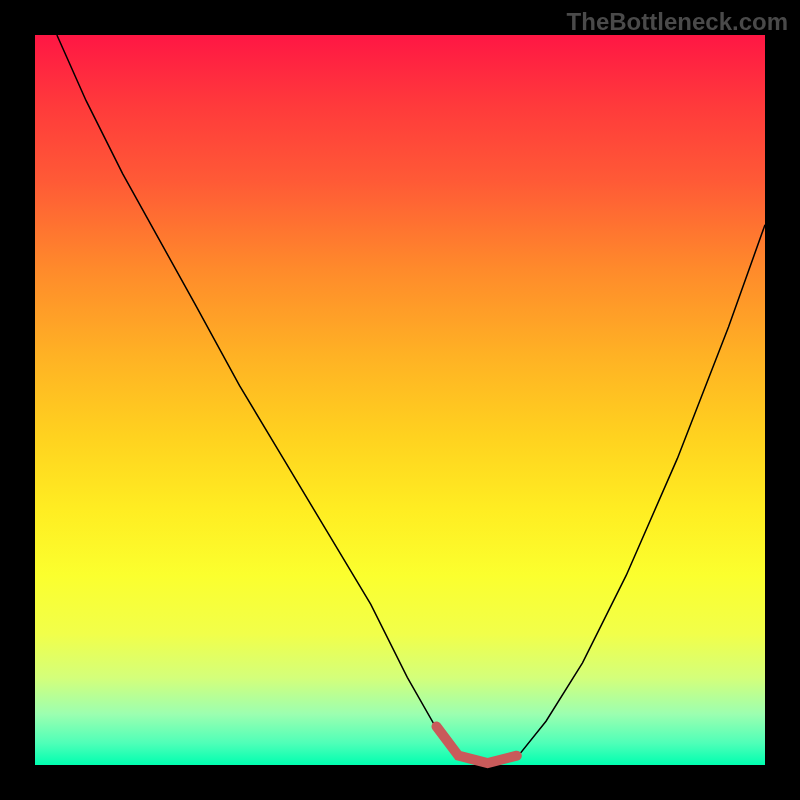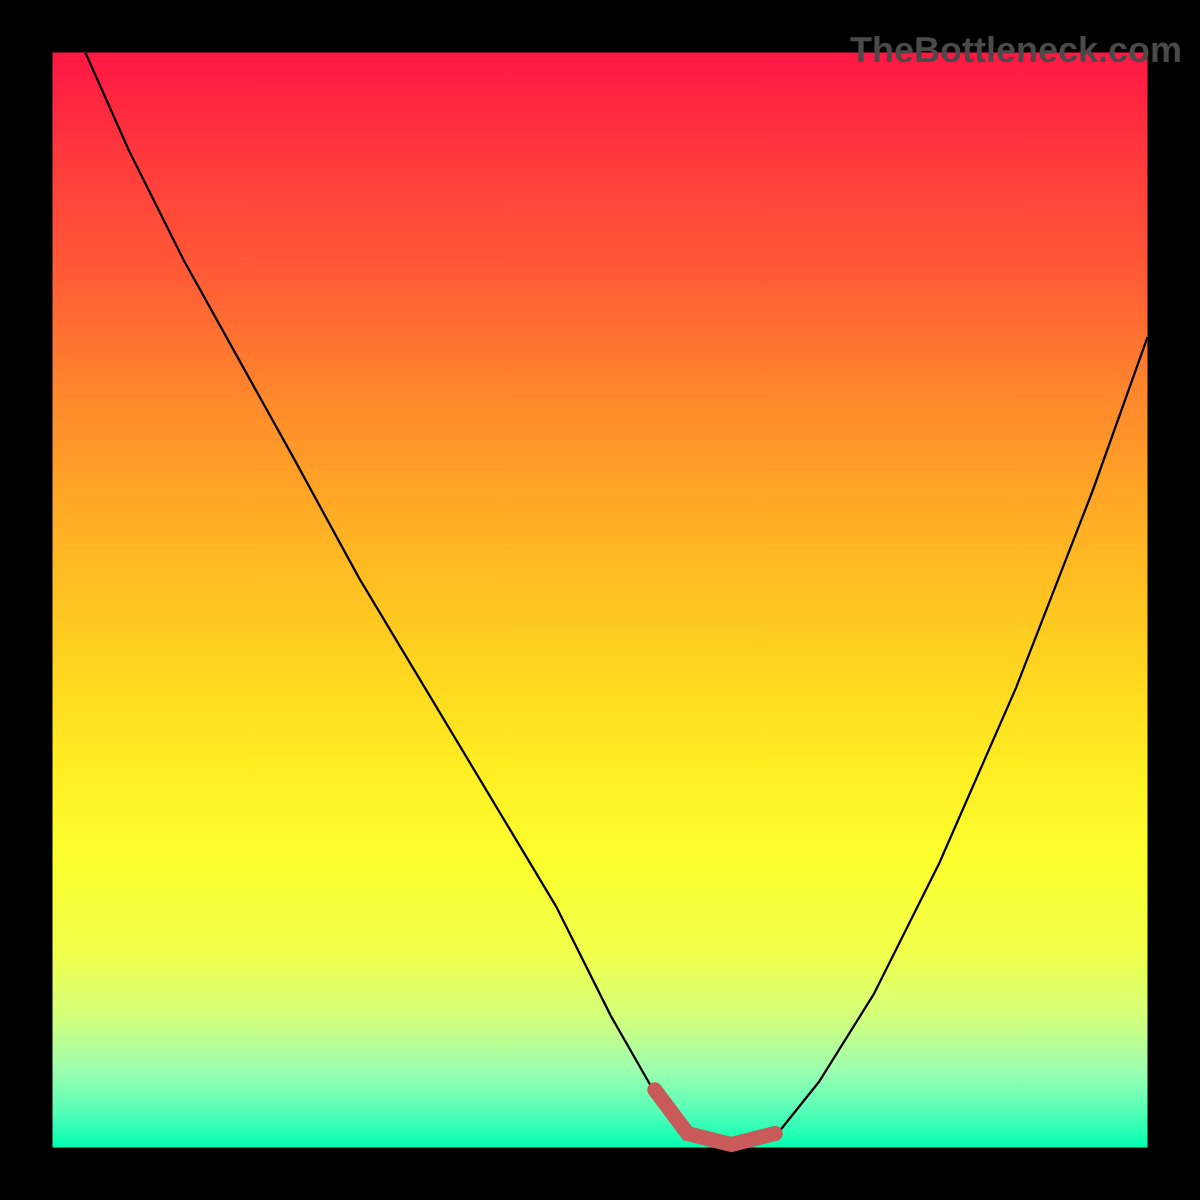--- a/index.html
+++ b/index.html
@@ -7,21 +7,21 @@
     padding: 0;
     width: 800px;
     height: 800px;
     background: #000;
     font-family: Arial, Helvetica, sans-serif;
     position: relative;
     overflow: hidden;
   }
   .watermark {
     position: absolute;
-    top: 20px;
+    top: 8px;
     right: 12px;
     color: #4a4a4a;
     font-size: 24px;
     font-weight: bold;
     z-index: 20;
   }
   .plot-frame {
     position: absolute;
     left: 35px;
     top: 35px;

